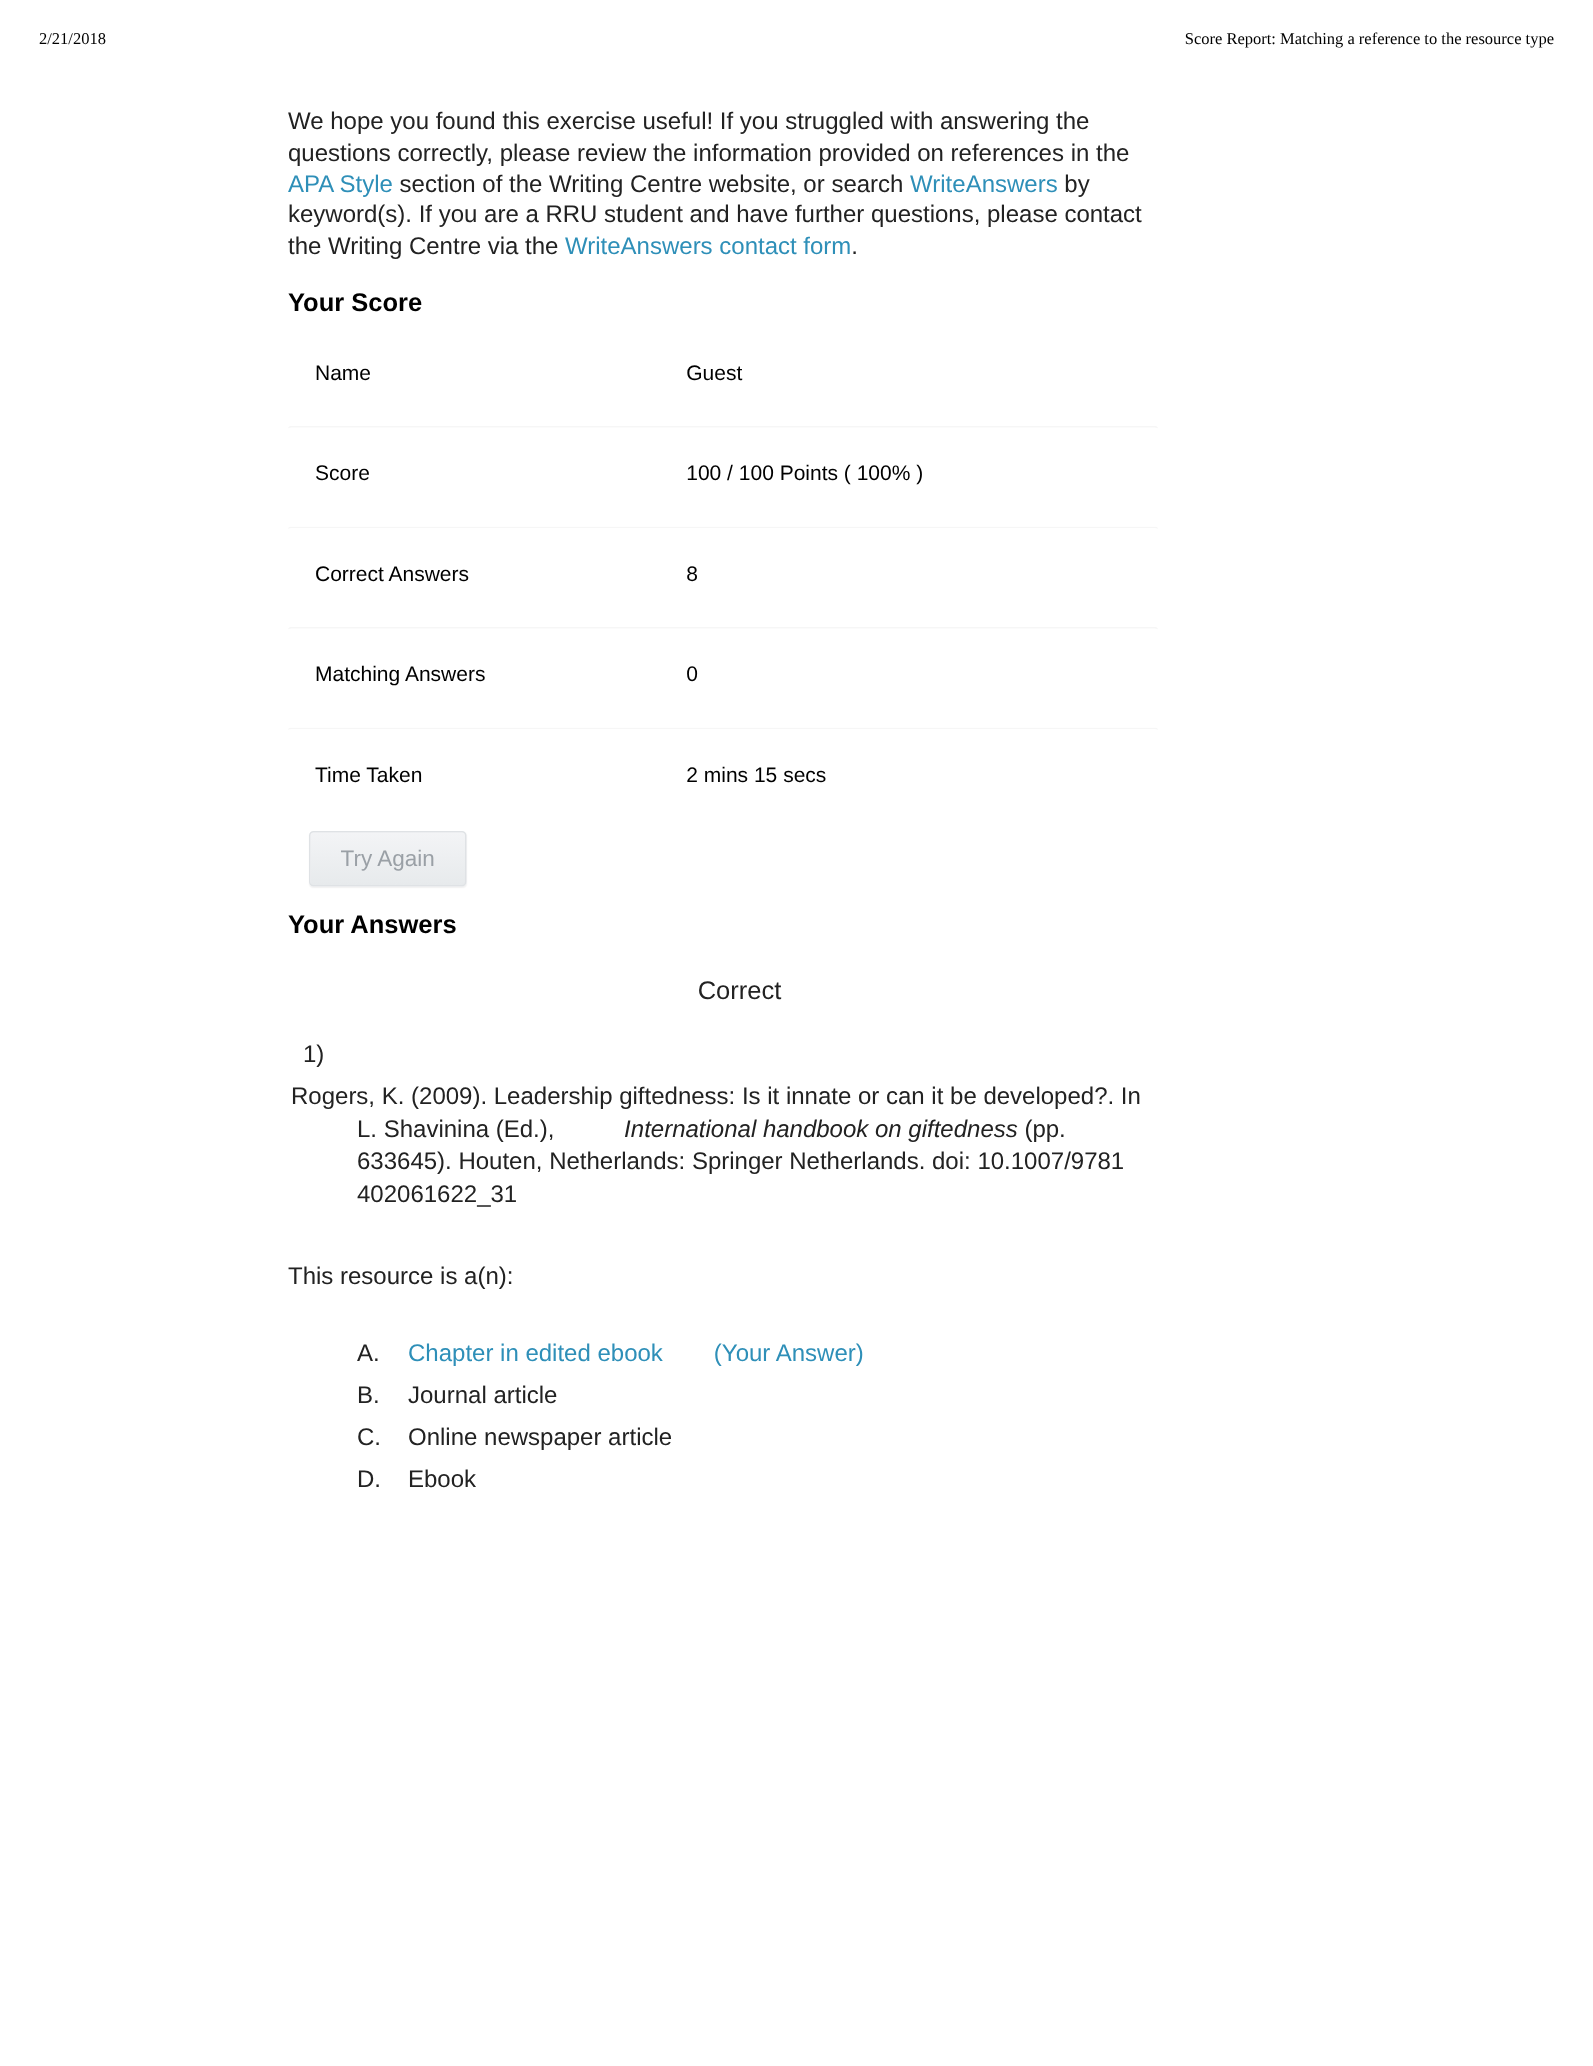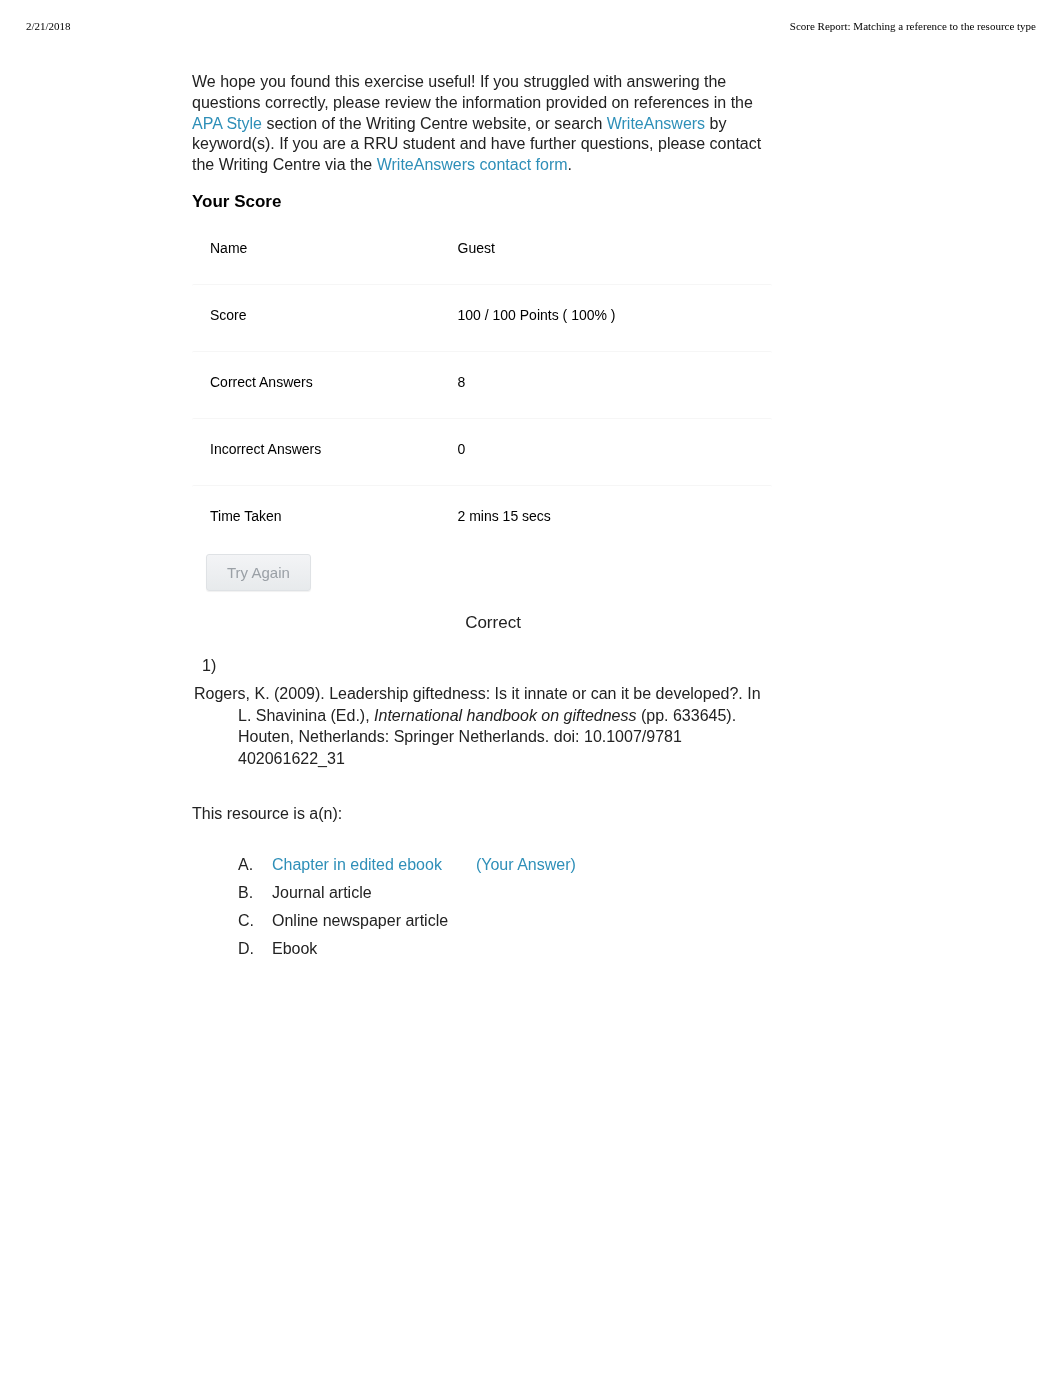--- a/index.html
+++ b/index.html
@@ -101,21 +101,21 @@
     font-size: 16px;
     line-height: 1.35;
     color: #222;
     padding: 0 6px 0 2px;
   }
   .question-ref .indent {
     display: block;
     padding-left: 44px;
     text-indent: -44px;
   }
-  .italic { font-style: italic; }
+  .italic { font-style: italic; margin-left: 42px; }
   .prompt {
     font-size: 16px;
     color: #222;
     padding: 36px 0 18px 0;
   }
   .options {
     padding: 10px 0 0 46px;
   }
   .option-row {
     font-size: 16px;
@@ -166,33 +166,34 @@
     </div>
     <div class="score-row">
       <div class="score-label">Score</div>
       <div class="score-value">100 / 100   Points ( 100% )</div>
     </div>
     <div class="score-row">
       <div class="score-label">Correct Answers</div>
       <div class="score-value">8</div>
     </div>
     <div class="score-row">
-      <div class="score-label">Incorrect Answers</div>
+      <div class="score-label">Matching Answers</div>
       <div class="score-value">0</div>
     </div>
     <div class="score-row">
       <div class="score-label">Time Taken</div>
       <div class="score-value">2 mins 15 secs</div>
     </div>
   </div>
 
   <div class="try-again-wrap">
     <button class="try-again-btn">Try Again</button>
   </div>
 
+  <h2>Your Answers</h2>
 
   <div class="answers-block">
     <div class="correct-label">Correct</div>
     <div class="question-number">1)</div>
 
     <div class="question-ref">
       <span class="indent">
         <span>Rogers, K. (2009). Leadership giftedness: Is it innate or can it be developed?. In L. Shavinina (Ed.), </span><span class="italic">International handbook on giftedness</span><span> (pp. 633645). Houten, Netherlands: Springer Netherlands. doi: 10.1007/9781 402061622_31</span>
       </span>
     </div>

